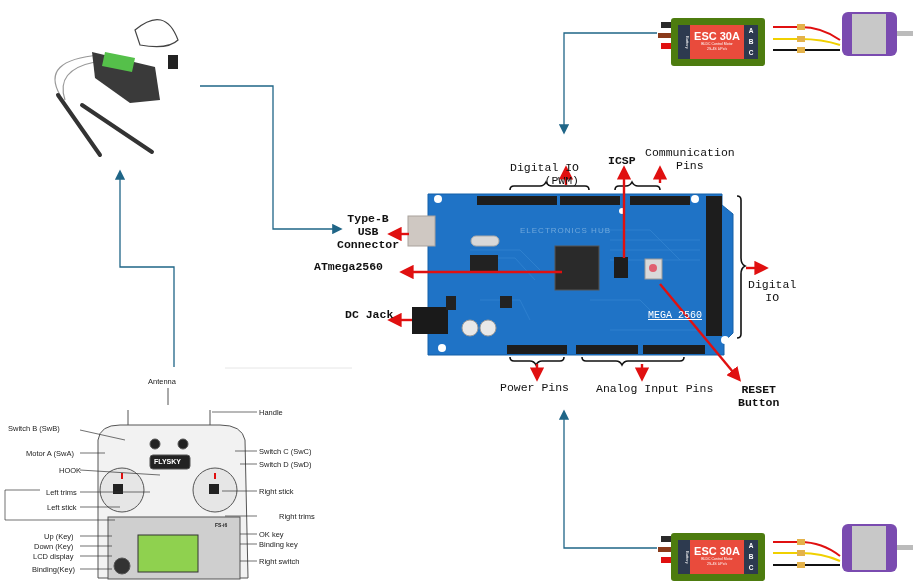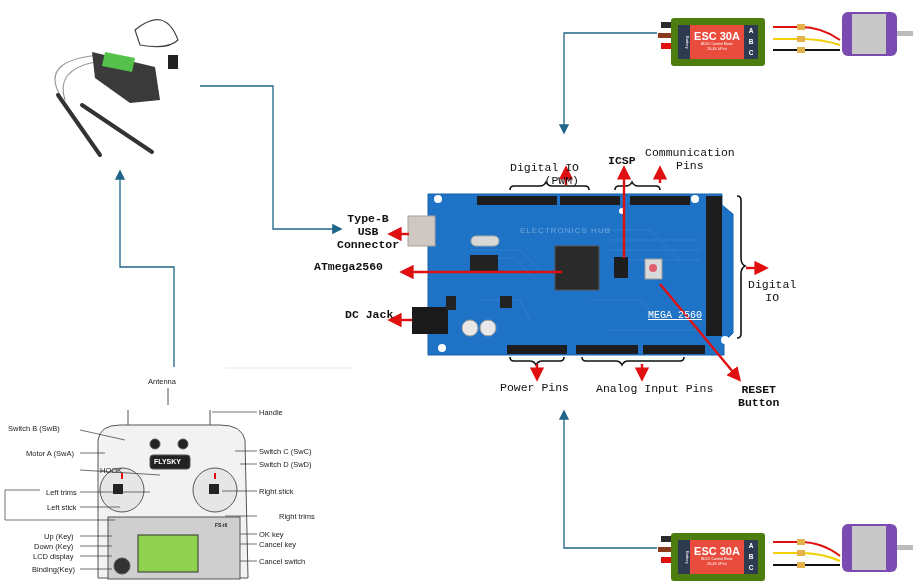--- a/index.html
+++ b/index.html
@@ -239,26 +239,26 @@
 <div class="abs mono b" style="left:345px; top:308px;">DC Jack</div>
 <div class="abs mono" style="left:748px; top:278px;"><span>Digital</span><br><span>IO</span></div>
 <div class="abs mono" style="left:500px; top:381px;">Power Pins</div>
 <div class="abs mono" style="left:596px; top:382px;text-align:center;">Analog Input Pins</div>
 <div class="abs mono b" style="left:738px; top:383px;"><span>RESET</span><br><span>Button</span></div>
 
 <div class="abs tx-label" style="left:148px; top:377px;">Antenna</div>
 <div class="abs tx-label" style="left:259px; top:408px;">Handle</div>
 <div class="abs tx-label" style="left:8px; top:424px;">Switch B (SwB)</div>
 <div class="abs tx-label" style="left:26px; top:449px;">Motor A (SwA)</div>
-<div class="abs tx-label" style="left:59px; top:466px;margin-left:41px;">HOOK</div>
+<div class="abs tx-label" style="left:59px; top:466px;">HOOK</div>
 <div class="abs tx-label" style="left:46px; top:488px;">Left trims</div>
 <div class="abs tx-label" style="left:47px; top:503px;">Left stick</div>
 <div class="abs tx-label" style="left:44px; top:532px;">Up (Key)</div>
 <div class="abs tx-label" style="left:34px; top:542px;">Down (Key)</div>
 <div class="abs tx-label" style="left:33px; top:552px;">LCD display</div>
 <div class="abs tx-label" style="left:32px; top:565px;">Binding(Key)</div>
 <div class="abs tx-label" style="left:259px; top:447px;">Switch C (SwC)</div>
 <div class="abs tx-label" style="left:259px; top:460px;">Switch D (SwD)</div>
 <div class="abs tx-label" style="left:259px; top:487px;">Right stick</div>
 <div class="abs tx-label" style="left:259px; top:512px;padding-left:20px;">Right trims</div>
 <div class="abs tx-label" style="left:259px; top:530px;">OK key</div>
-<div class="abs tx-label" style="left:259px; top:540px;">Cancel key</div>
-<div class="abs tx-label" style="left:259px; top:557px;">Cancel switch</div>
+<div class="abs tx-label" style="left:259px; top:540px;">Binding key</div>
+<div class="abs tx-label" style="left:259px; top:557px;">Right switch</div>
 
 </body></html>

